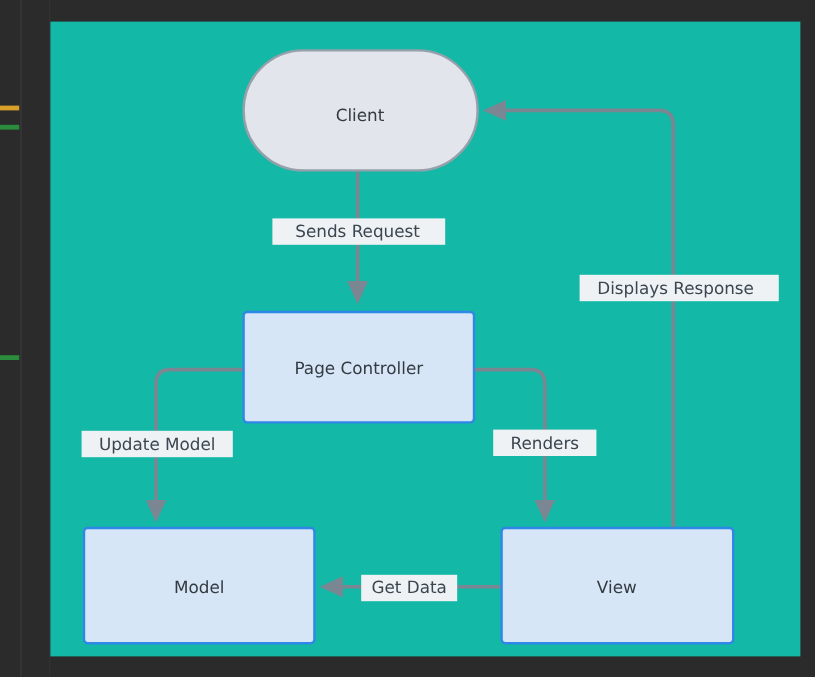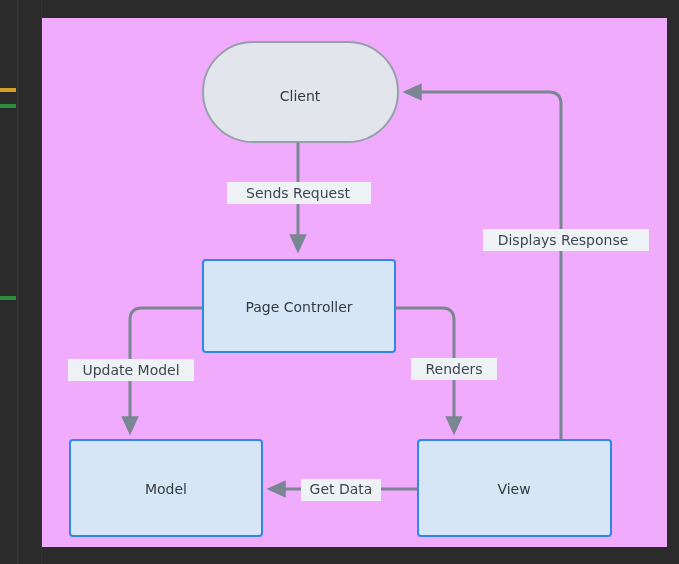--- a/index.html
+++ b/index.html
@@ -45,21 +45,21 @@
     height: 4px;
   }
 
   
   #diagram-canvas {
     position: absolute;
     left: 42px;
     top: 18px;
     width: 625px;
     height: 529px;
-    background: #f0abfc;
+    background: #14b8a6;
     overflow: hidden;
   }
   #diagram-svg {
     position: absolute;
     left: 0;
     top: 0;
     display: block;
   }
 
   .node-label {

